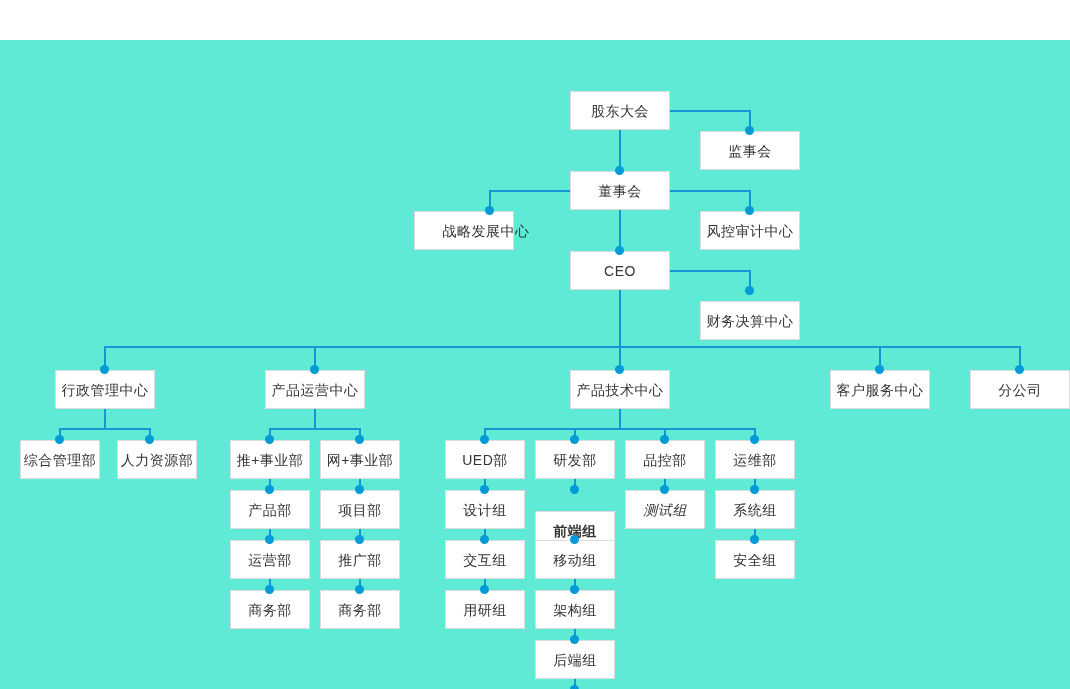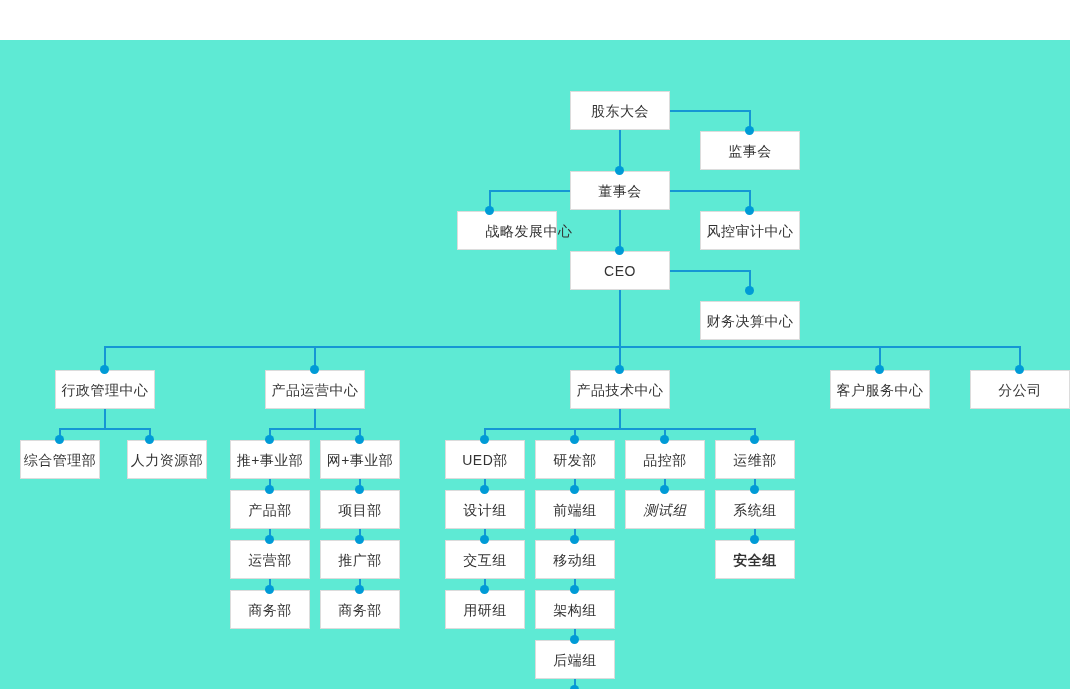--- a/index.html
+++ b/index.html
@@ -167,21 +167,21 @@
 
   <div class="node" style="left:570px; top:51px; width:100px; height:39px;">
     <span class="node-label">股东大会</span>
   </div>
   <div class="node" style="left:700px; top:91px; width:100px; height:39px;">
     <span class="node-label">监事会</span>
   </div>
   <div class="node" style="left:570px; top:131px; width:100px; height:39px;">
     <span class="node-label">董事会</span>
   </div>
-  <div class="node" style="left:457px; top:171px; width:100px; height:39px;padding-left:44px;">
+  <div class="node" style="left:414px; top:171px; width:100px; height:39px;padding-left:44px;">
     <span class="node-label">战略发展中心</span>
   </div>
   <div class="node" style="left:700px; top:171px; width:100px; height:39px;">
     <span class="node-label">风控审计中心</span>
   </div>
   <div class="node" style="left:570px; top:211px; width:100px; height:39px;">
     <span class="node-label">CEO</span>
   </div>
   <div class="node" style="left:700px; top:261px; width:100px; height:39px;">
     <span class="node-label">财务决算中心</span>
@@ -199,21 +199,21 @@
   <div class="node" style="left:830px; top:330px; width:100px; height:39px;">
     <span class="node-label">客户服务中心</span>
   </div>
   <div class="node" style="left:970px; top:330px; width:100px; height:39px;">
     <span class="node-label">分公司</span>
   </div>
 
   <div class="node" style="left:20px; top:400px; width:80px; height:39px;">
     <span class="node-label">综合管理部</span>
   </div>
-  <div class="node" style="left:127px; top:400px; width:80px; height:39px;">
+  <div class="node" style="left:117px; top:400px; width:80px; height:39px;">
     <span class="node-label">人力资源部</span>
   </div>
 
   <div class="node" style="left:230px; top:400px; width:80px; height:39px;">
     <span class="node-label">推+事业部</span>
   </div>
   <div class="node" style="left:320px; top:400px; width:80px; height:39px;">
     <span class="node-label">网+事业部</span>
   </div>
   <div class="node" style="left:230px; top:450px; width:80px; height:39px;">
@@ -244,37 +244,37 @@
   <div class="node" style="left:625px; top:400px; width:80px; height:39px;">
     <span class="node-label">品控部</span>
   </div>
   <div class="node" style="left:715px; top:400px; width:80px; height:39px;">
     <span class="node-label">运维部</span>
   </div>
 
   <div class="node" style="left:445px; top:450px; width:80px; height:39px;">
     <span class="node-label">设计组</span>
   </div>
-  <div class="node" style="left:535px; top:450px; width:80px; height:39px;">
+  <div class="node" style="left:535px; top:471px; width:80px; height:39px;font-weight:bold;">
     <span class="node-label">前端组</span>
   </div>
   <div class="node" style="left:625px; top:450px; width:80px; height:39px;font-style:italic;">
     <span class="node-label">测试组</span>
   </div>
   <div class="node" style="left:715px; top:450px; width:80px; height:39px;">
     <span class="node-label">系统组</span>
   </div>
 
   <div class="node" style="left:445px; top:500px; width:80px; height:39px;">
     <span class="node-label">交互组</span>
   </div>
   <div class="node" style="left:535px; top:500px; width:80px; height:39px;">
     <span class="node-label">移动组</span>
   </div>
-  <div class="node" style="left:715px; top:500px; width:80px; height:39px;font-weight:bold;">
+  <div class="node" style="left:715px; top:500px; width:80px; height:39px;">
     <span class="node-label">安全组</span>
   </div>
 
   <div class="node" style="left:445px; top:550px; width:80px; height:39px;">
     <span class="node-label">用研组</span>
   </div>
   <div class="node" style="left:535px; top:550px; width:80px; height:39px;">
     <span class="node-label">架构组</span>
   </div>
 

